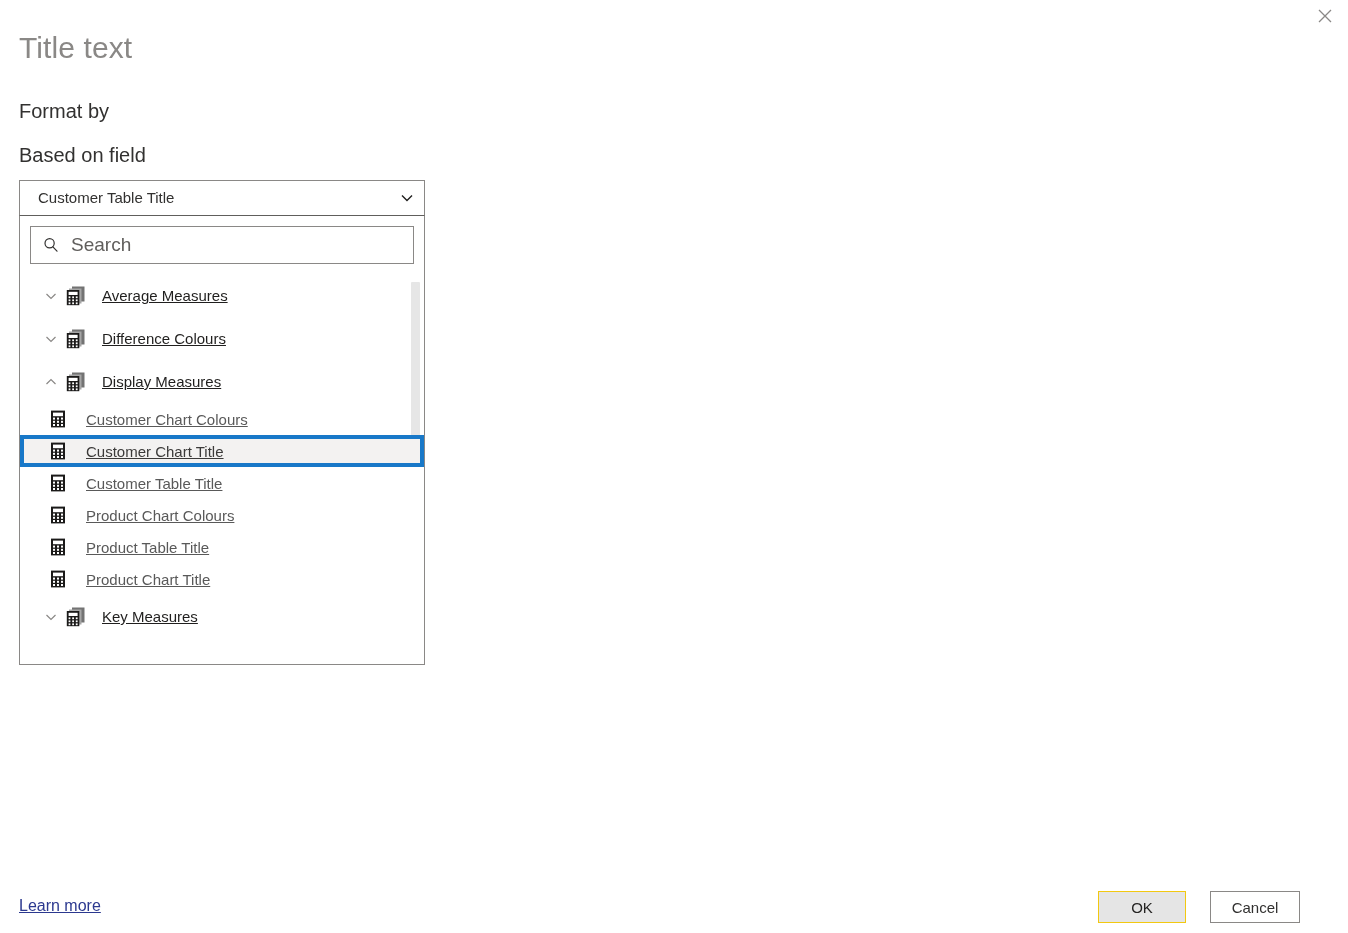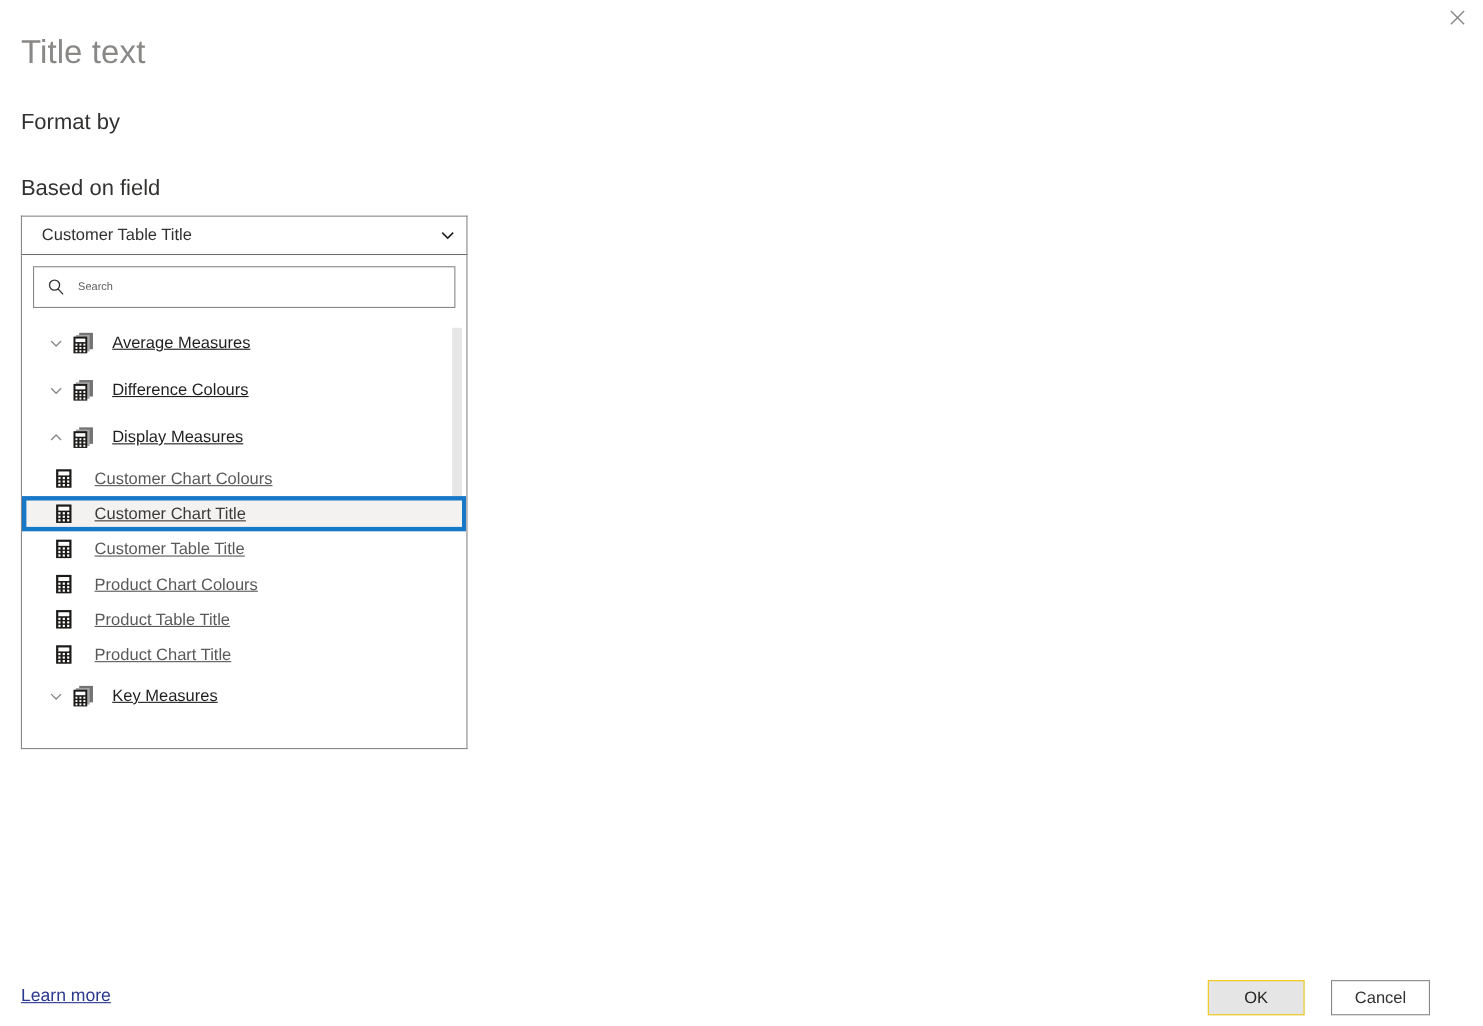--- a/index.html
+++ b/index.html
@@ -52,21 +52,21 @@
   }
 
   .field-label {
     font-size: 20px;
     font-weight: 400;
     color: #323130;
     line-height: 26px;
     margin: 0 0 12px 0;
     white-space: nowrap;
   }
-  .field-label.second { margin-top: 34px; }
+  .field-label.second { margin-top: 18px; }
 
   
   .combo {
     position: relative;
     width: 406px;
     height: 36px;
     box-sizing: border-box;
     border: 1px solid #8a8886;
     background: #ffffff;
     display: flex;
@@ -123,21 +123,21 @@
     display: flex;
     align-items: center;
     justify-content: center;
     flex: 0 0 auto;
   }
   .search-input {
     border: none;
     outline: none;
     background: transparent;
     font-family: "Liberation Sans", sans-serif;
-    font-size: 10px;
+    font-size: 19px;
     color: #323130;
     flex: 1 1 auto;
     height: 100%;
     padding: 0 6px 0 0;
   }
   .search-input::placeholder { color: #605e5c; opacity: 1; }
 
   
   .tree {
     position: absolute;

